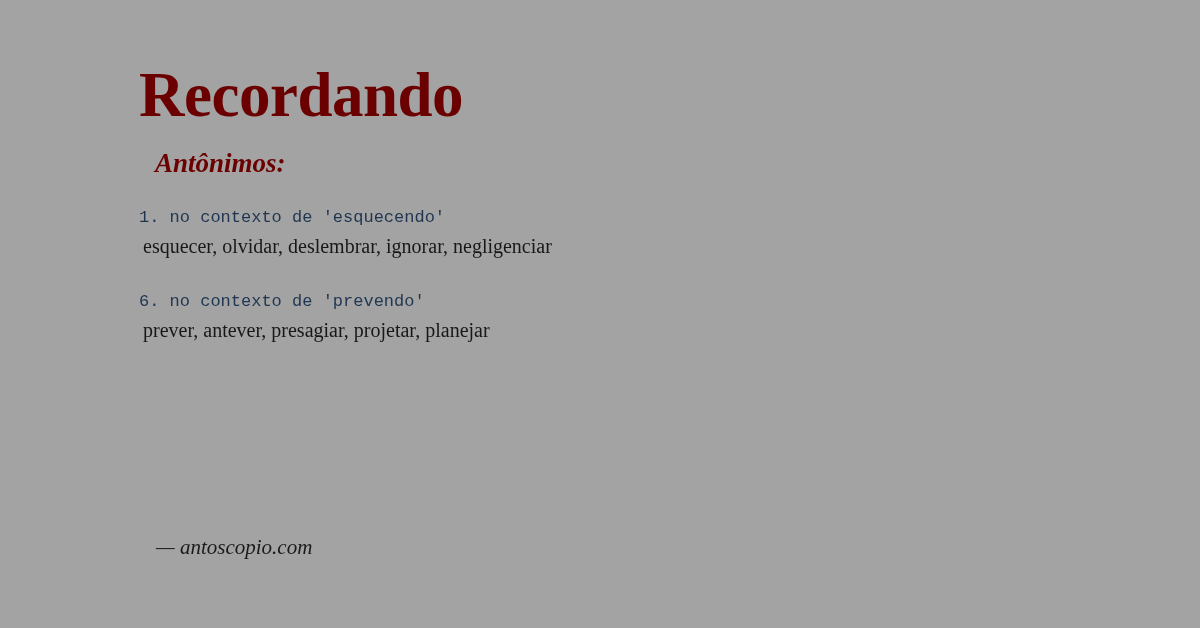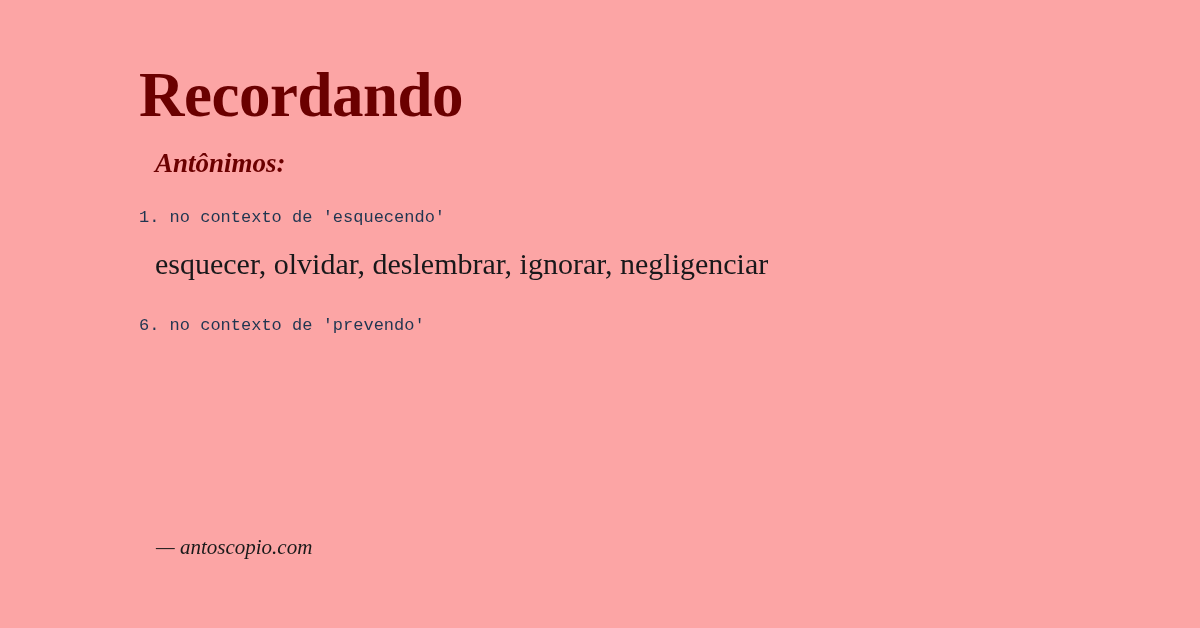--- a/index.html
+++ b/index.html
@@ -14,21 +14,21 @@
     font-family: "Liberation Serif", "DejaVu Serif", serif;
     overflow: hidden;
   }
 
   .card {
     position: relative;
     width: 1200px;
     height: 628px;
     box-sizing: border-box;
     padding: 0 0 0 139px;
-    background: #fca5a5;
+    background: #a3a3a3;
   }
 
   .title {
     margin: 0;
     padding: 0;
     position: absolute;
     left: 139px;
     top: 62px;
     font-family: "Liberation Serif", "DejaVu Serif", serif;
     font-size: 63px;
@@ -76,25 +76,25 @@
     font-weight: 400;
     line-height: 1.3;
     color: #1f3550;
     margin: 0 0 5px 0;
     white-space: nowrap;
   }
 
   .entry-words {
     display: block;
     font-family: "Liberation Serif", "DejaVu Serif", serif;
-    font-size: 30px;
+    font-size: 20px;
     font-weight: 400;
     line-height: 1.25;
     color: #18181a;
-    margin: 16px;
+    margin: 4px;
     white-space: nowrap;
   }
 
   .footer {
     position: absolute;
     left: 156px;
     top: 534px;
     font-family: "Liberation Serif", "DejaVu Serif", serif;
     font-size: 21px;
     font-style: italic;
@@ -117,19 +117,20 @@
     <div class="entry">
       <span class="entry-context">1. no contexto de 'esquecendo'</span>
       <span class="entry-words">esquecer, olvidar, deslembrar, ignorar, negligenciar</span>
     </div>
 
     <div class="entry">
     </div>
 
     <div class="entry">
       <span class="entry-context">6. no contexto de 'prevendo'</span>
+      <span class="entry-words">prever, antever, presagiar, projetar, planejar</span>
     </div>
 
   </div>
 
   <div class="footer">— antoscopio.com</div>
 
 </div>
 
 </body></html>

